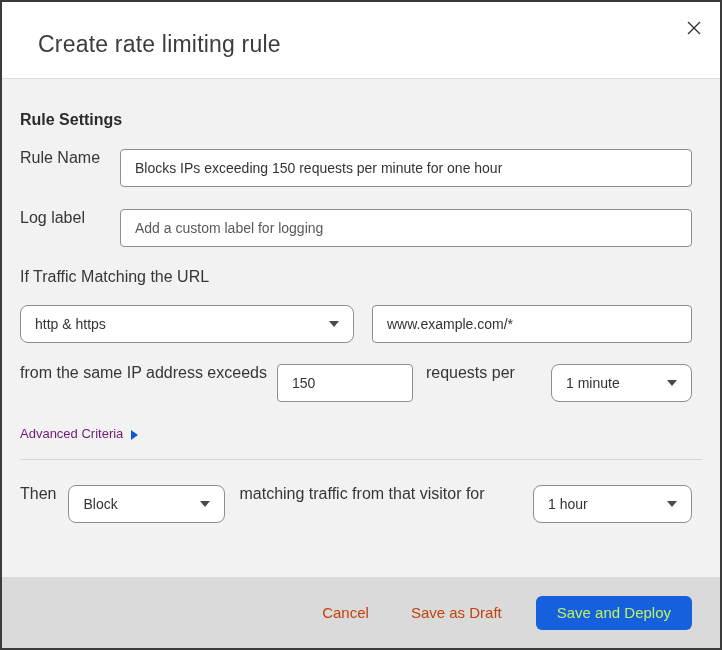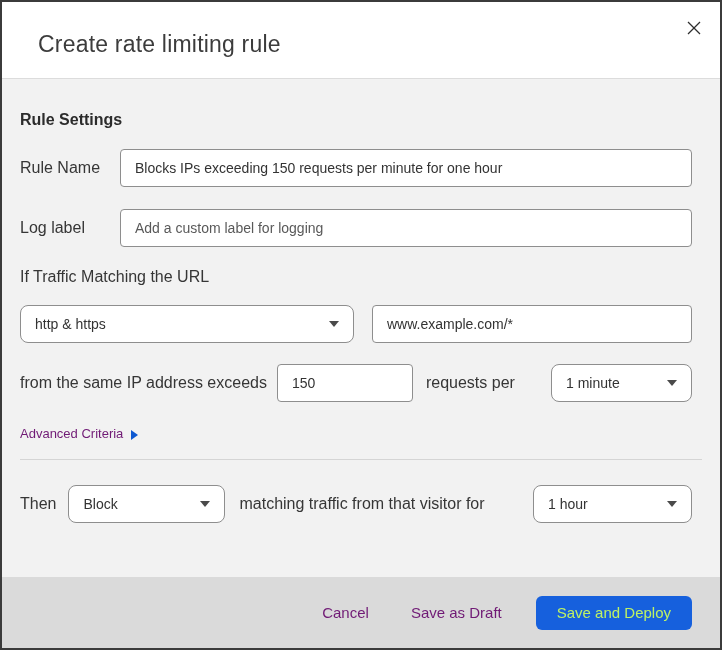--- a/index.html
+++ b/index.html
@@ -52,21 +52,21 @@
     height: 498px;
     background: #f2f2f2;
     padding: 0 28px 0 18px;
   }
   .section-title {
     padding-top: 32px;
     font-size: 16px;
     font-weight: 700;
     color: #2c2c2c;
   }
-  .row { display: flex; align-items: center; }
+  .row { display: flex; }
   .field-label {
     width: 100px;
     flex: 0 0 100px;
     font-size: 16px;
     color: #363636;
   }
   .text-input {
     height: 38px;
     border: 1px solid #8e8e8e;
     border-radius: 4px;
@@ -154,21 +154,21 @@
     display: flex;
     align-items: center;
     justify-content: flex-end;
     padding-right: 28px;
     gap: 26px;
   }
   .btn-text {
     background: none; border: none;
     font-family: inherit;
     font-size: 15px;
-    color: #701a75;
+    color: #c2410c;
     padding: 8px 8px;
     cursor: pointer;
   }
   .btn-primary {
     background: #1660dd;
     color: #bef264;
     border: none;
     border-radius: 6px;
     height: 34px;
     padding: 0 21px;

